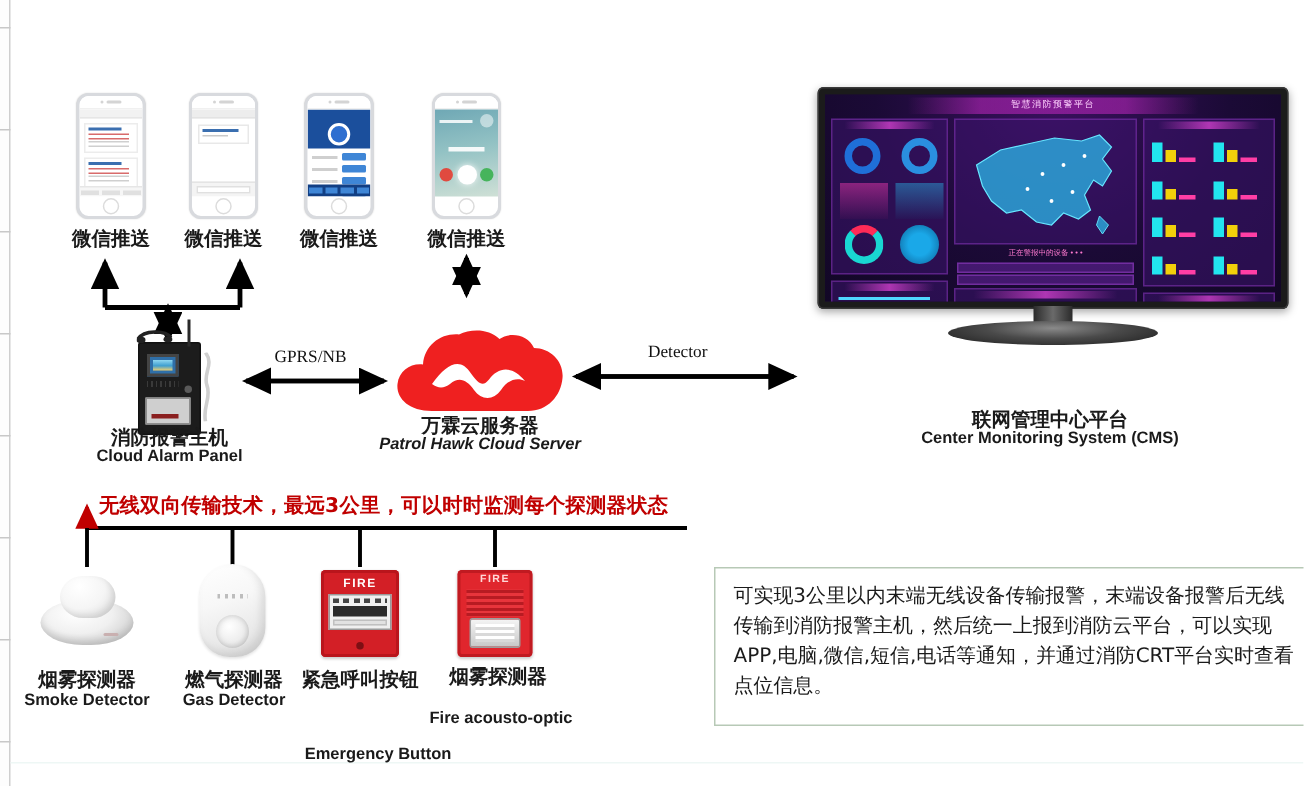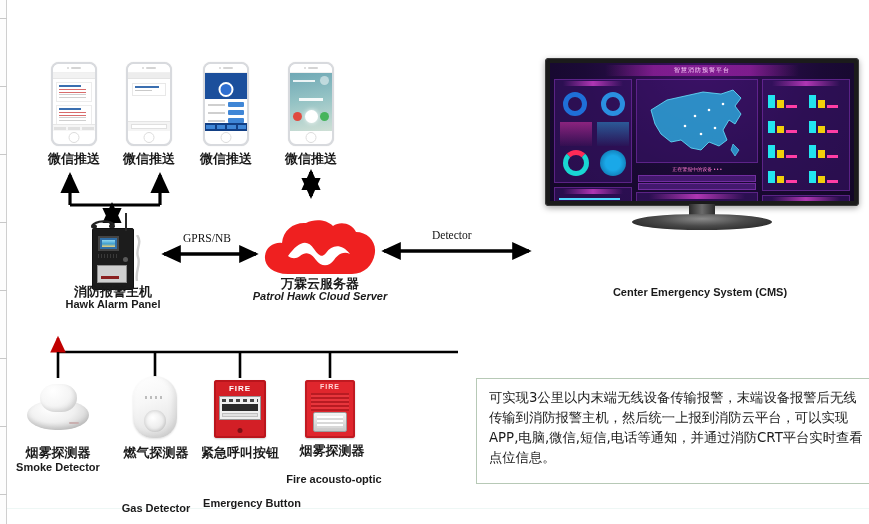--- a/index.html
+++ b/index.html
@@ -385,21 +385,21 @@
     <div class="grill"></div>
     <div class="led"></div>
     <div class="door">
         <b></b>
       </div>
     <svg class="cord" viewBox="0 0 11 46">
       <path d="M4,0 C10,8 2,14 5,22 C8,30 2,36 4,46" stroke="#cfcfcf" stroke-width="2.4" fill="none"></path>
     </svg>
   </div>
   <div class="cn-label" style="left:58px; top:283px; width:110px;">消防报警主机</div>
-  <div class="cn-sub" style="left:58px; top:298px; width:110px;">Hawk Alarm Panel</div>
+  <div class="cn-sub" style="left:58px; top:298px; width:110px;">Cloud Alarm Panel</div>
 
   <div class="wire-label" style="left:183px; top:232px;">GPRS/NB</div>
 
   <div class="cloud" style="left:262px; top:218px;">
     <svg viewBox="0 0 116 58" width="116" height="58">
       <path d="M26,56 C10,56 2,47 3,38 C4,29 12,24 20,25 C21,12 32,4 44,5
                C52,1 64,1 71,8 C78,3 90,5 94,14 C105,14 114,23 113,34
                C112,46 103,56 90,56 Z" fill="#ef2020"></path>
       <path d="M26,38 C36,24 45,20 52,31 C57,38 60,40 64,35 C70,27 79,25 88,36
                C82,33 76,36 72,42 C67,49 59,49 54,42 C49,35 44,33 38,38
@@ -509,38 +509,40 @@
             <div class="panelttl"></div>
 
           </div>
 
         </div>
       </div>
     </div>
     <div class="neck"></div>
     <div class="foot"></div>
   </div>
-  <div class="cn-sub" style="left:610px; top:286px; width:180px;">Center Emergency System (CMS)</div>
-
+  <div class="cn-label" style="left:620px; top:271px; width:160px;">联网管理中心平台</div>
+  <div class="cn-sub" style="left:610px; top:286px; width:180px;">Center Monitoring System (CMS)</div>
+
+  <div class="banner" style="left:66px; top:328px;">无线双向传输技术，最远3公里，可以时时监测每个探测器状态</div>
 
   <div class="smoke" style="left:27px; top:384px;">
     <div class="base"></div>
       <div class="dome"></div>
       <div class="mark"></div>
   </div>
   <div class="cn-label" style="left:12px; top:444px; width:92px;">烟雾探测器</div>
   <div class="cn-sub" style="left:9px; top:461px; width:98px;">Smoke Detector</div>
 
   <div class="gas" style="left:133px; top:376px;">
     <div class="body"></div>
       <div class="dots"></div>
       <div class="ring"></div>
   </div>
   <div class="cn-label" style="left:110px; top:444px; width:92px;">燃气探测器</div>
-  <div class="cn-sub" style="left:107px; top:461px; width:98px;margin-top:41px;">Gas Detector</div>
+  <div class="cn-sub" style="left:107px; top:461px; width:98px;">Gas Detector</div>
 
   <div class="mcp" style="left:214px; top:380px;">
     <div class="fire">FIRE</div>
     <div class="panel">
         <div class="t"></div>
         <div class="bar"></div>
         <div class="b2"></div>
       </div>
     <div class="btn"></div>
   </div>

